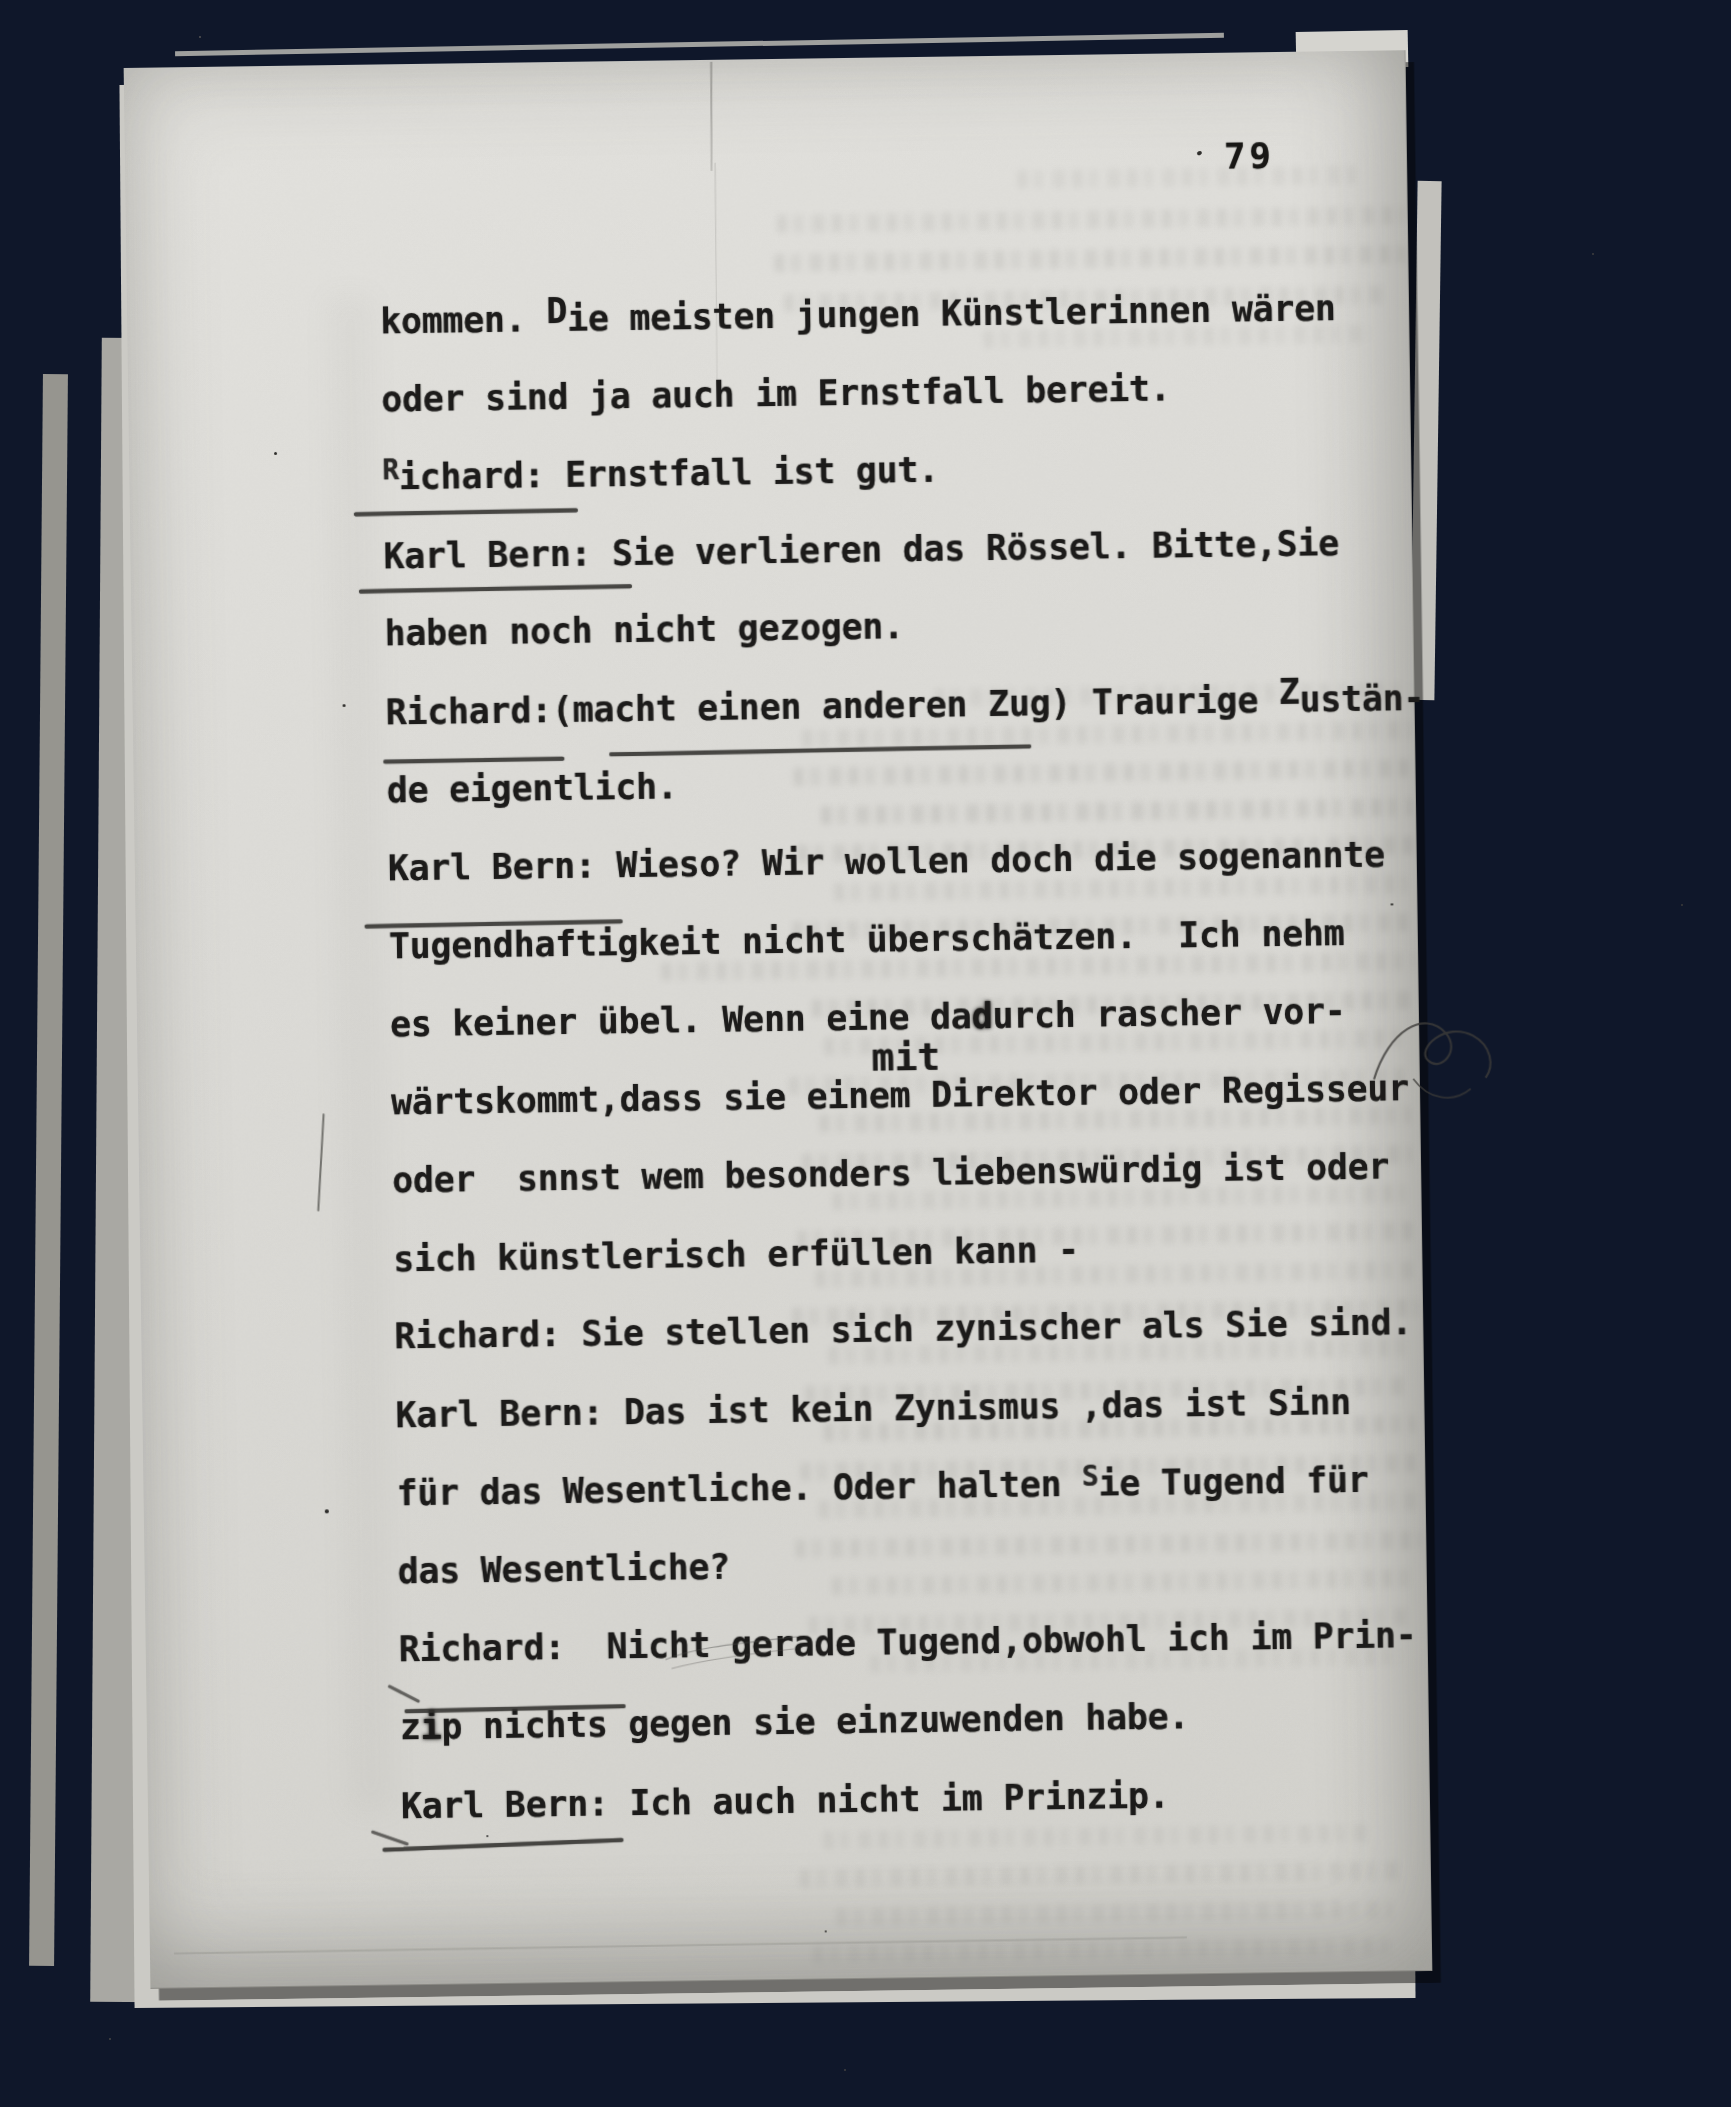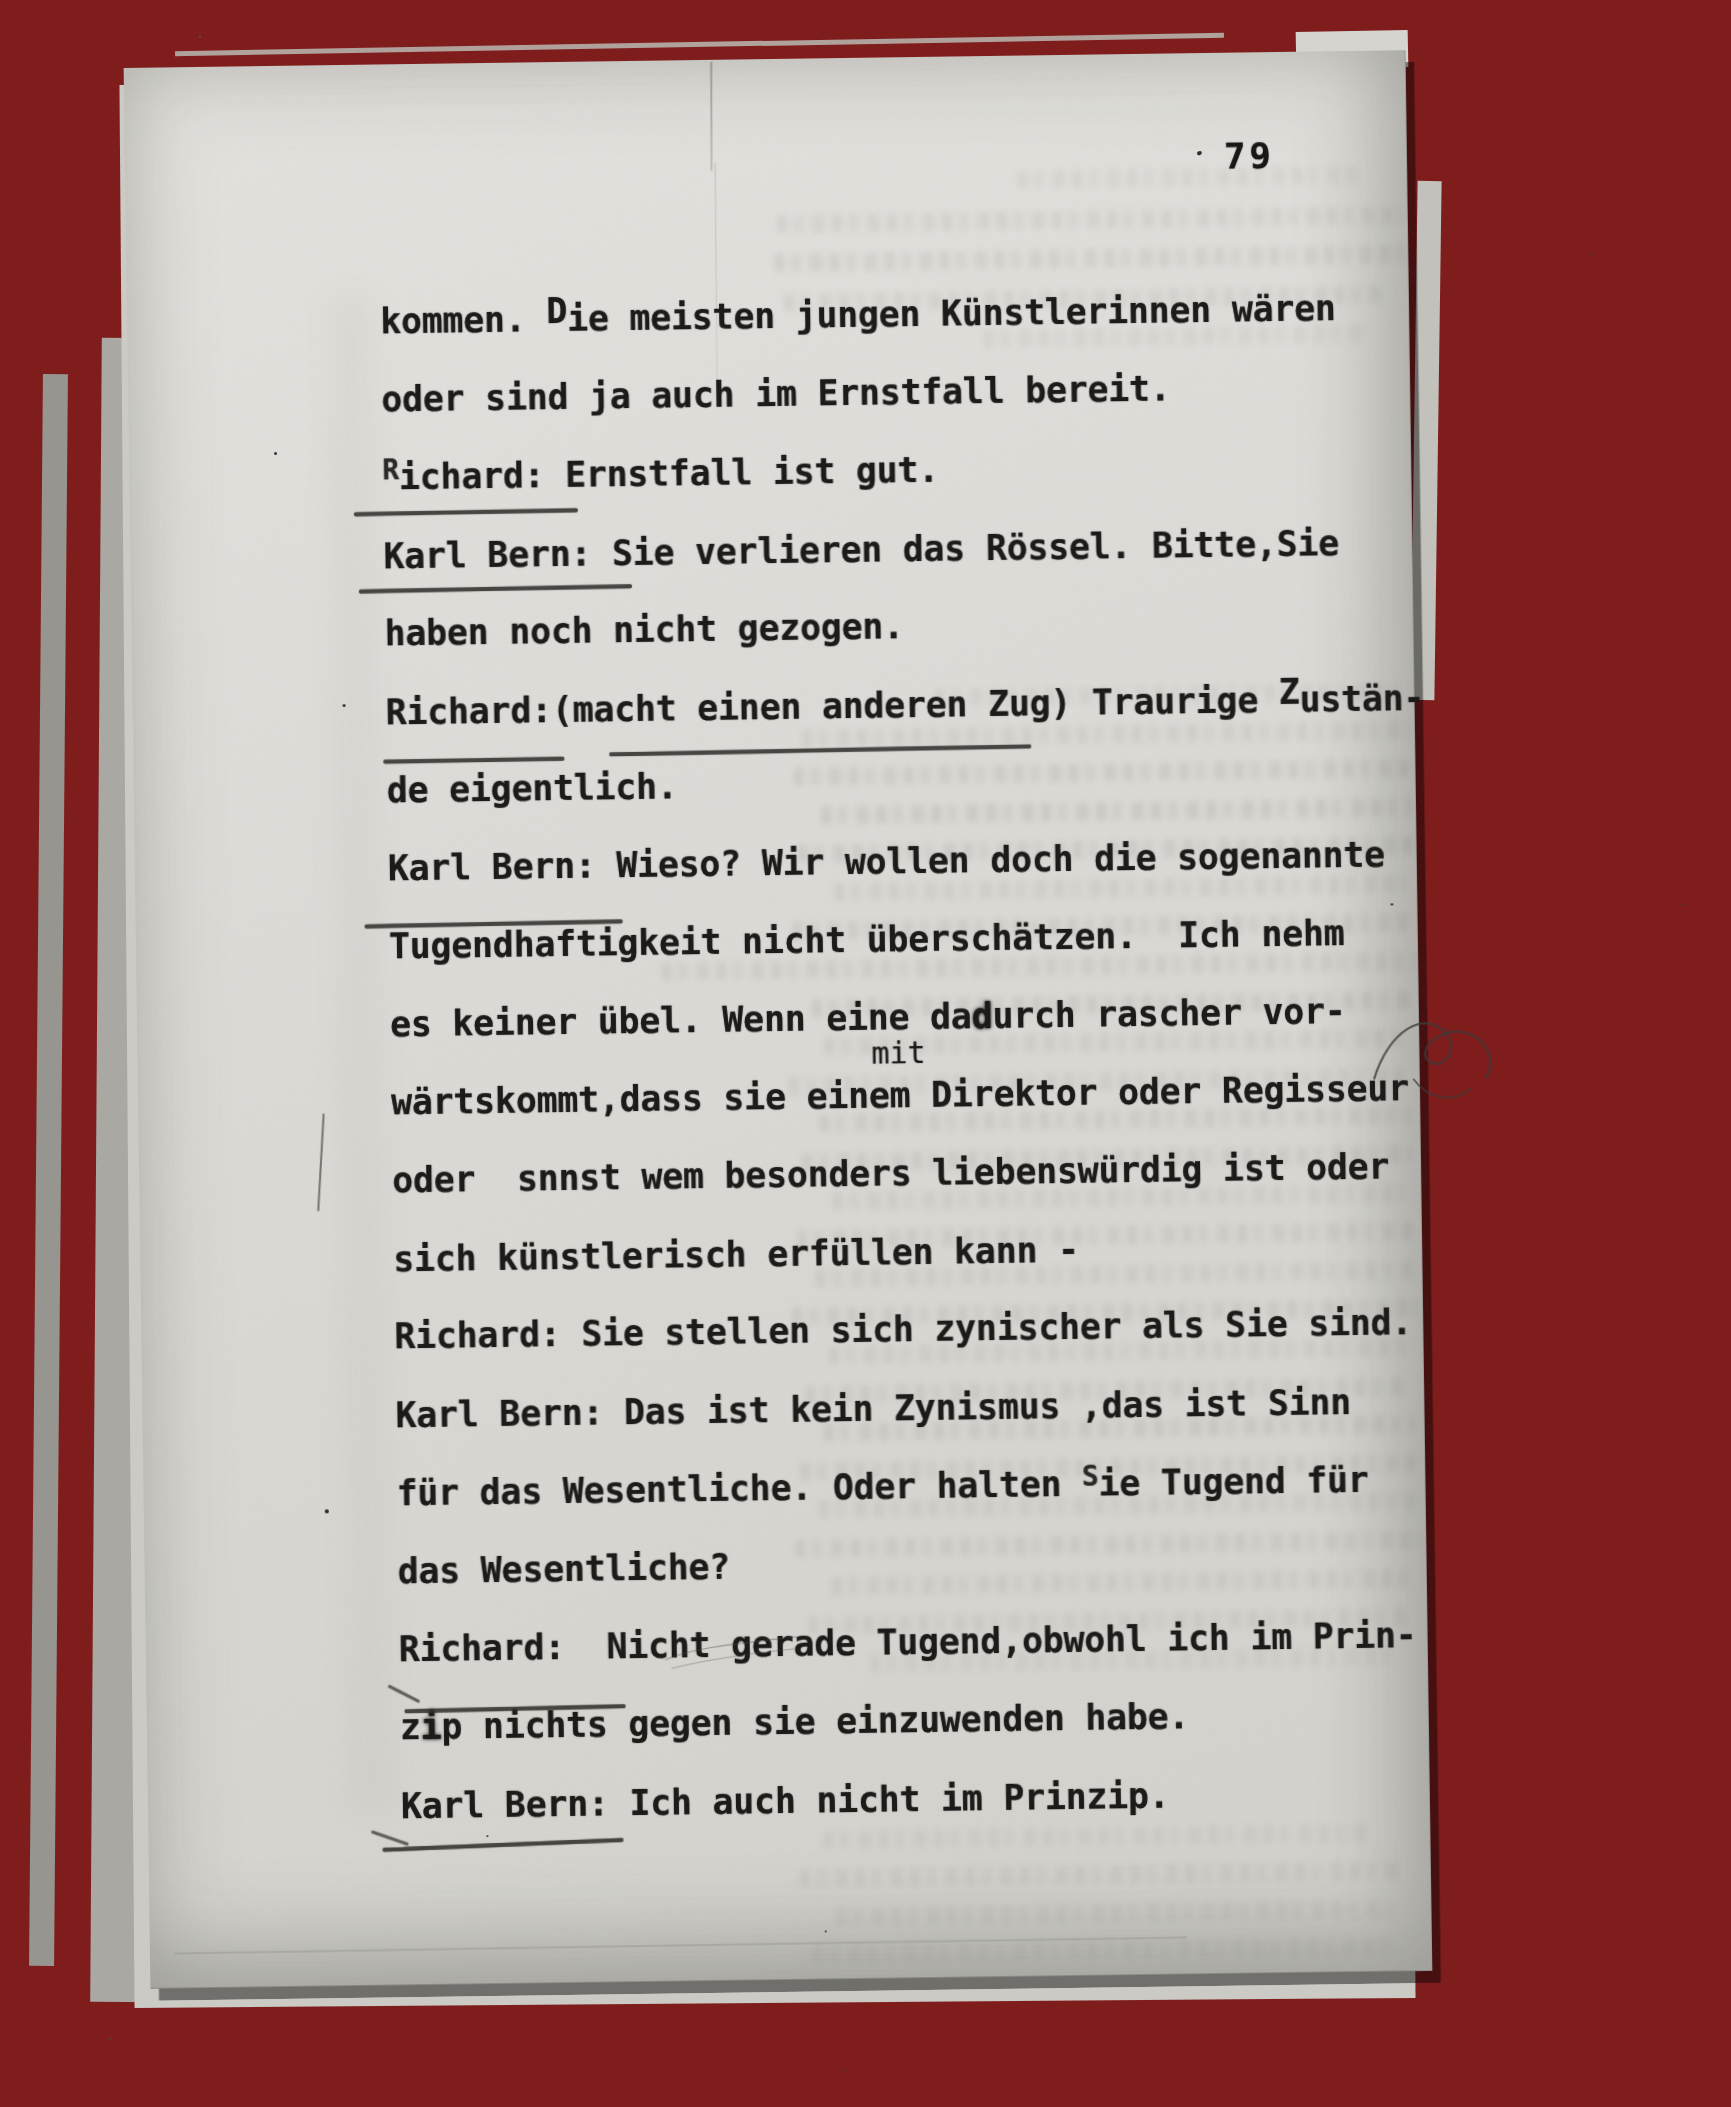--- a/index.html
+++ b/index.html
@@ -1,16 +1,16 @@
 <!DOCTYPE html>
 <html style="font-size:9.6px"><head>
 <meta charset="utf-8">
 <style>
   html,body{margin:0;padding:0;background:#000;}
-  .stage{position:relative;width:1732px;height:2108px;background:#7f1d1d;overflow:hidden;
+  .stage{position:relative;width:1732px;height:2108px;background:#0f172a;overflow:hidden;
          font-family:"DejaVu Sans Mono", monospace;}
   .bg-speck{position:absolute;border-radius:50%;}
 
   
   .edge-strip{position:absolute;}
   .sheet2{position:absolute;left:127px;top:80px;width:1281px;height:1923px;
           background:#cbcac5;transform:rotate(-0.45deg);}
   .sheet3{position:absolute;left:96px;top:338px;width:72px;height:1664px;
           background:#a9a8a3;transform:rotate(0.4deg);}
   .right-peek{position:absolute;left:1414px;top:181px;width:24px;height:519px;
@@ -34,21 +34,21 @@
         rgba(100,99,94,.5) 16.3px 26.5px, rgba(100,99,94,0) 26.5px 35px,
         rgba(100,99,94,.65) 35px 48px, rgba(100,99,94,0) 48px 55px);}
 
   
   .typed-line{position:absolute;font-size:35px;line-height:35px;height:36px;font-weight:700;
       letter-spacing:-0.3px;color:#1c1b1a;white-space:pre;z-index:3;
       text-shadow:0 0 1.2px rgba(30,30,28,.65);}
   .seg-raised{position:relative;top:-7.8px;}
   .seg-raised-sm{position:relative;top:-9.6px;font-size:.8em;opacity:.92;}
   .seg-blot{text-shadow:0 0 1.8px #161513,0 0 4.2px rgba(22,21,19,.85);}
-  .insertion-word{position:absolute;font-size:30px;font-weight:400;color:#1c1b1a;z-index:3;
+  .insertion-word{position:absolute;font-size:38px;font-weight:700;color:#1c1b1a;z-index:3;
       text-shadow:0 0 1.2px rgba(30,30,28,.6);}
   .page-number{position:absolute;left:1099px;top:83px;font-size:36px;font-weight:700;
       letter-spacing:3.6px;color:#181715;z-index:3;text-shadow:0 0 1.2px rgba(25,25,23,.6);}
 
   
   .underline-mark{position:absolute;background:#33322f;opacity:.88;border-radius:1.8px;z-index:3;
       box-shadow:0 0 1.2px rgba(40,40,38,.7);}
 
   
   .crease{position:absolute;background:linear-gradient(180deg,#6f6e6a,#a5a4a0);z-index:2;}

